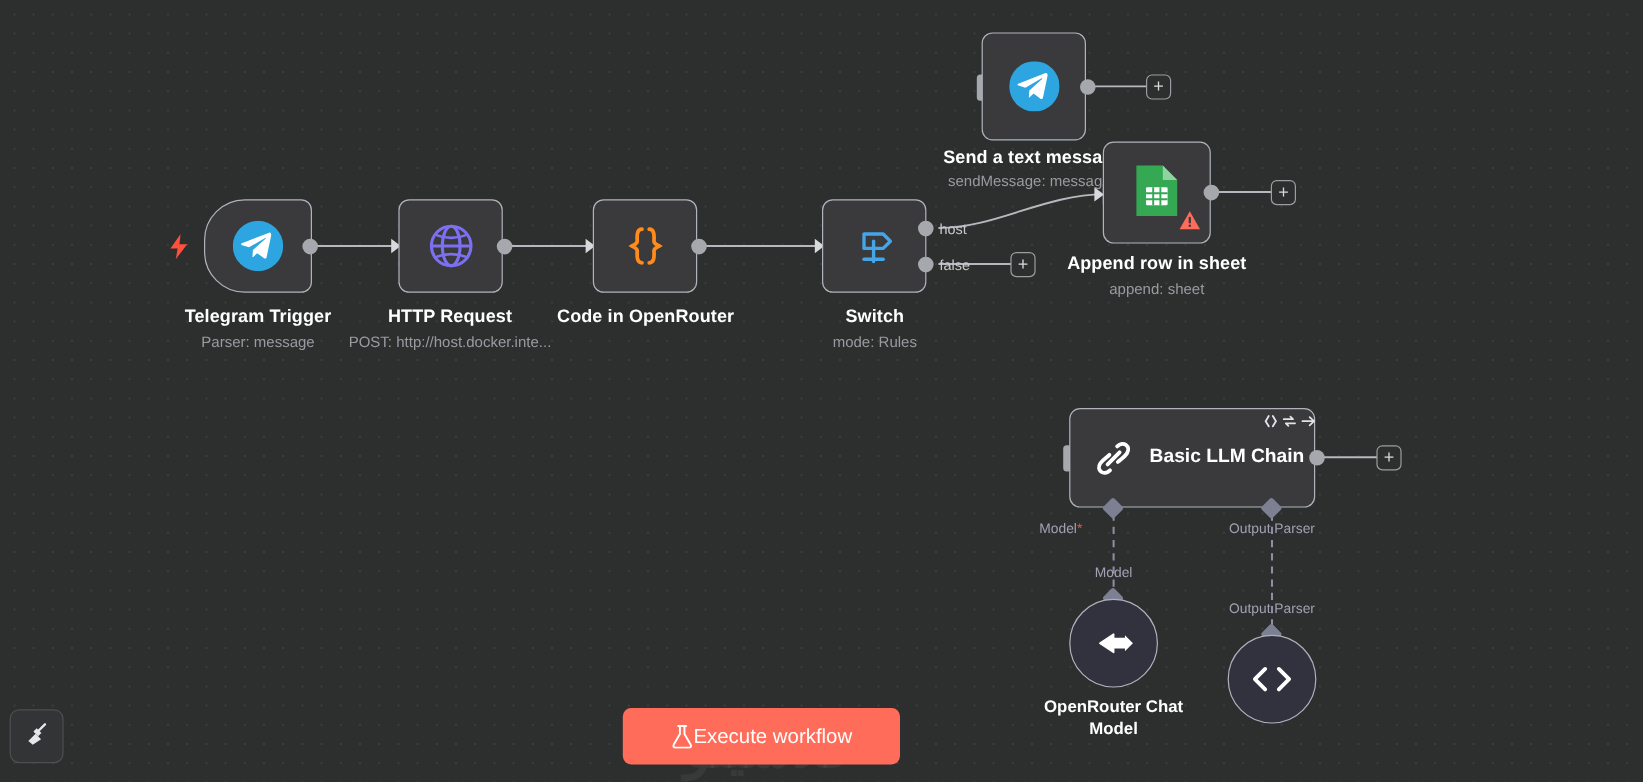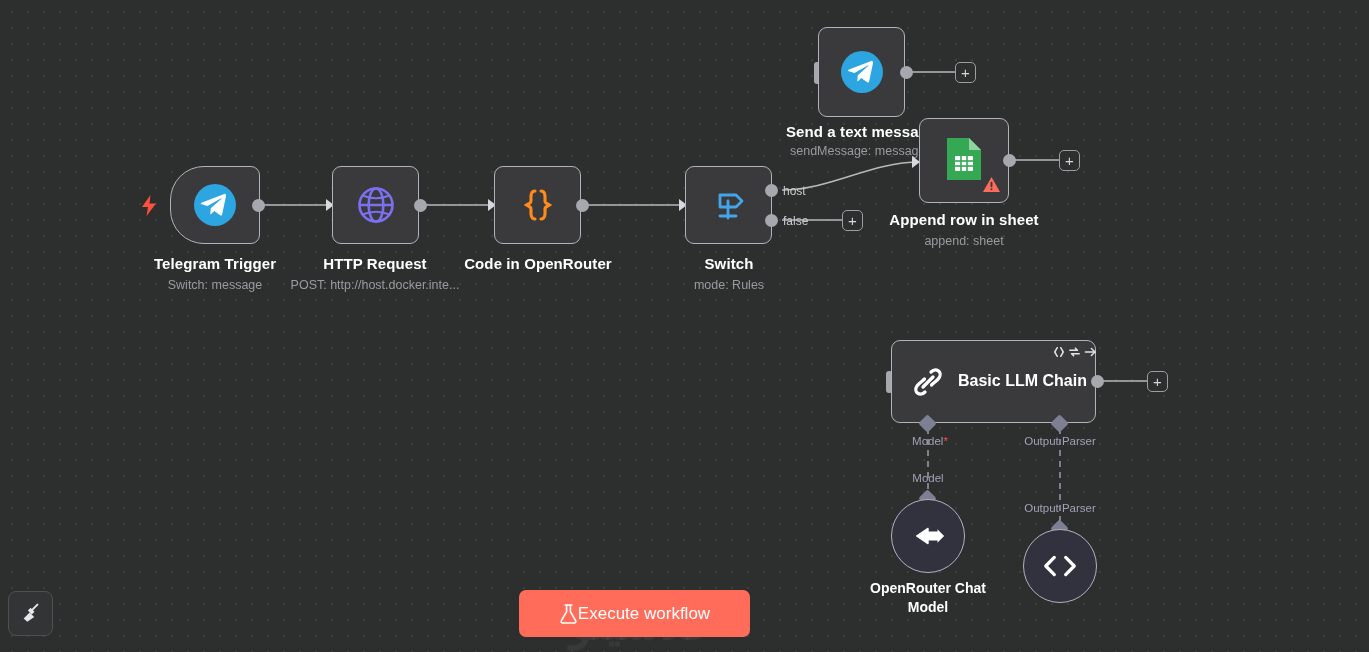--- a/index.html
+++ b/index.html
@@ -229,21 +229,21 @@
   <div class="node trigger" style="left:170px; top:166px; width:90px; height:78px;">
     <span class="node-icon">
       <svg width="42" height="42" viewBox="0 0 48 48">
         <circle cx="24" cy="24" r="24" fill="#2ca5e0"></circle>
         <path d="M36.5 14.2 L32.2 34.6c-.3 1.4-1.2 1.7-2.4 1.1l-6.6-4.9-3.2 3.1c-.35.35-.65.65-1.33.65l.47-6.7 12.2-11c.53-.47-.12-.74-.82-.27L15.4 25.2l-6.5-2c-1.4-.44-1.44-1.4.3-2.08l25.4-9.8c1.17-.43 2.2.27 1.9 2.88z" fill="#ffffff"></path>
       </svg>
     </span>
   </div>
   <div class="dot" style="left:252px; top:199px;"></div>
   <div class="node-label" style="left:130px; top:255px; width:170px;">Telegram Trigger</div>
-  <div class="node-sub" style="left:130px; top:278px; width:170px;">Switch: message</div>
+  <div class="node-sub" style="left:130px; top:278px; width:170px;">Parser: message</div>
 
   <div class="arrow-in" style="left:326px; top:199px;"></div>
   <div class="inport" style="left:333px; top:194px;"></div>
   <div class="node" style="left:332px; top:166px; width:87px; height:78px;">
     <span class="node-icon">
       <svg width="40" height="40" viewBox="0 0 40 40">
         <circle cx="20" cy="20" r="16.5" fill="none" stroke="#7c6ff0" stroke-width="2.6"></circle>
         <ellipse cx="20" cy="20" rx="7.4" ry="16.5" fill="none" stroke="#7c6ff0" stroke-width="2.6"></ellipse>
         <line x1="3.5" y1="20" x2="36.5" y2="20" stroke="#7c6ff0" stroke-width="2.6"></line>
         <path d="M6.5 10.5 Q20 16 33.5 10.5" fill="none" stroke="#7c6ff0" stroke-width="2.2"></path>
@@ -356,21 +356,21 @@
       <svg width="13" height="12" viewBox="0 0 15 14">
         <line x1="1.5" y1="7" x2="12.5" y2="7" stroke="#e2e3e6" stroke-width="1.7" stroke-linecap="round"></line>
         <path d="M8.5 3 L12.8 7 L8.5 11" fill="none" stroke="#e2e3e6" stroke-width="1.7" stroke-linecap="round" stroke-linejoin="round"></path>
       </svg>
     </span>
   </div>
   <div class="dot" style="left:1091px; top:375px;"></div>
   <div class="plus" style="left:1147px; top:371px;">+</div>
 
   <div class="diamond" style="left:921px; top:417px;"></div>
-  <div class="conn-label" style="left:880px; top:435px; width:100px;">
+  <div class="conn-label" style="left:834px; top:435px; width:100px;">
     <span>Model</span><span class="req-star">*</span>
   </div>
 
   <div class="diamond" style="left:1053px; top:417px;"></div>
   <div class="conn-label" style="left:1010px; top:435px; width:100px;">Output Parser</div>
 
   <div class="conn-label" style="left:878px; top:472px; width:100px;">Model</div>
   <div class="diamond" style="left:921px; top:492px;"></div>
   <div class="subnode" style="left:891px; top:499px;">
     <span class="node-icon">

